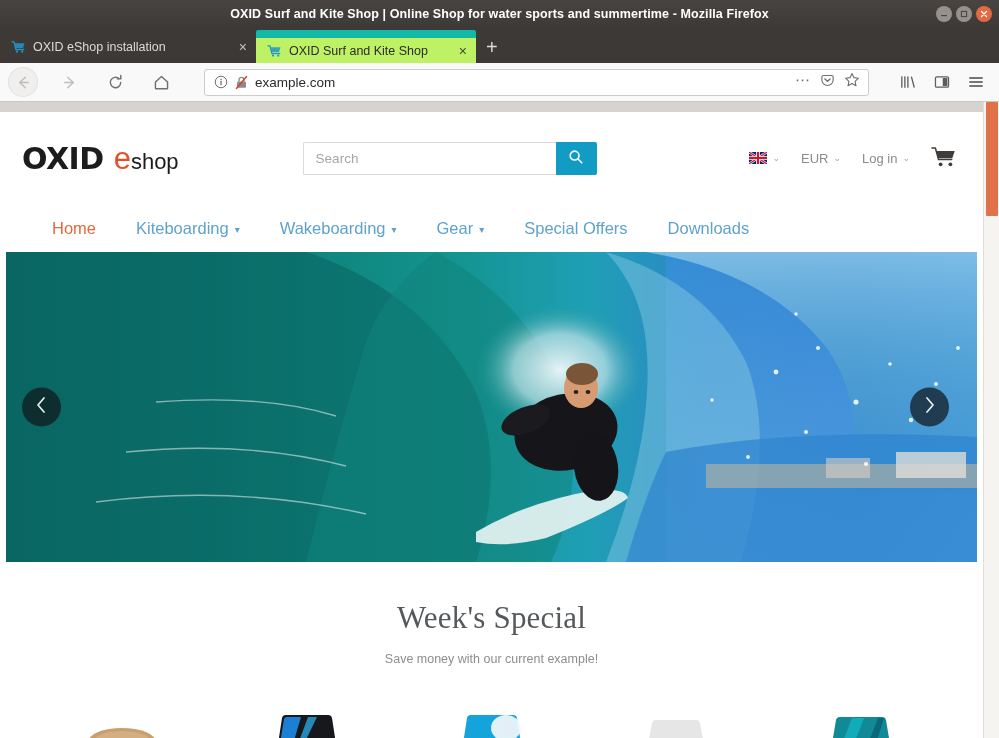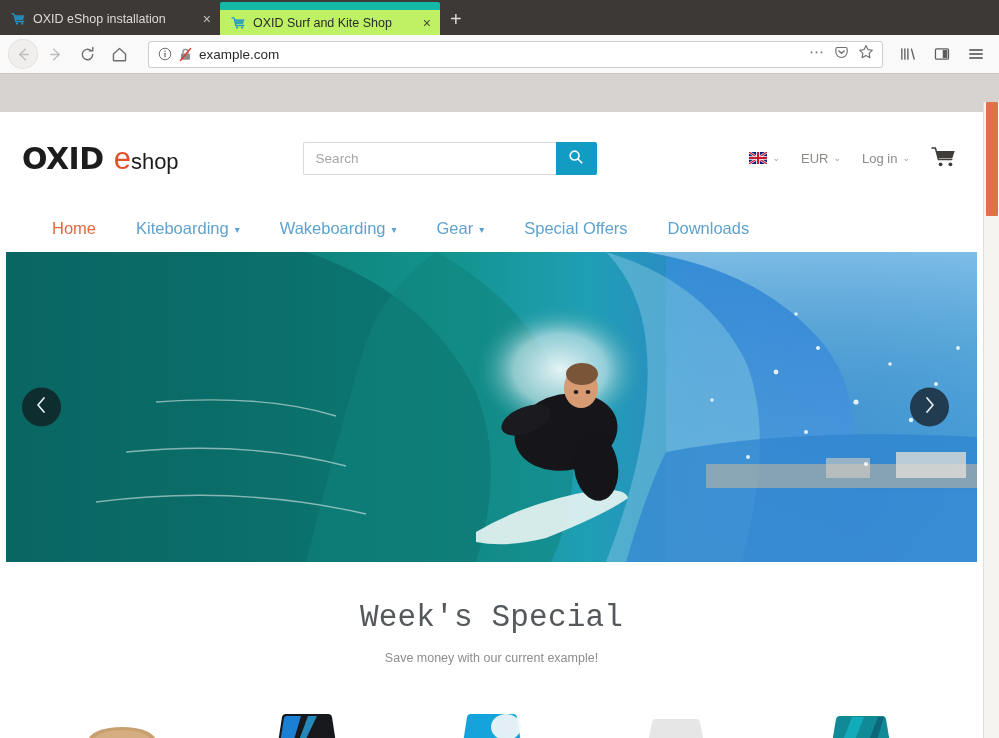--- a/index.html
+++ b/index.html
@@ -41,21 +41,21 @@
   .tabstrip {
     height: 35px; background: #3c3937;
     display: flex; align-items: flex-end; padding-left: 0;
     position: relative;
   }
   .tab {
     height: 33px; display: flex; align-items: center;
     gap: 7px; padding: 0 9px 0 11px;
     font-size: 12.5px; position: relative; min-width: 0;
   }
-  .tab-inactive { color: #dddad7; width: 220px; }
+  .tab-inactive { color: #dddad7; width: 256px; }
   .tab-active {
     width: 220px; background: #bef264; color: #2b2b2b;
     border-top: 8px solid #14b8a6;
     border-radius: 2px 2px 0 0;
     justify-content: flex-end;
   }
   .tab-fav { width: 15px; height: 14px; flex: none; }
   .tab-title {
     flex: 1 1 auto; white-space: nowrap; overflow: hidden;
     -webkit-mask-image: linear-gradient(90deg,#000 85%,transparent 100%);
@@ -64,21 +64,21 @@
   .tab-close { font-size: 14px; flex: none; opacity: .85; line-height: 1; }
   .tab-new {
     color: #dcd9d6; font-size: 20px; font-weight: 300;
     padding: 0 10px; height: 33px; display:flex;
     align-items:center; line-height:1;
   }
 
   
   .navbar {
     height: 39px; background: #f9f9f9;
-    display: flex; align-items: center; gap: 2px; padding: 0 8px;
+    display: flex; align-items: center; gap: 16px; padding: 0 8px;
     border-bottom: 1px solid #c9c6c3;
   }
   .nbtn {
     width: 30px; height: 30px; border-radius: 50%;
     display: flex; align-items: center; justify-content: center;
     color: #6f6f6f; flex: none;
   }
   .nbtn.hovered { background: #f0efee; box-shadow: inset 0 0 0 1px #e4e2e0; }
   .nbtn.dim { color: #bdbdbd; }
 
@@ -180,21 +180,21 @@
     display: flex; align-items: center; justify-content: center;
     color: #e8eff0;
   }
   .hero-arrow.left { left: 16px; }
   .hero-arrow.right { right: 28px; background: rgba(22,32,42,.78); }
 
   
   .special { background: #fff; padding-top: 38px; text-align: center; }
   .special h2 {
     font-size: 31px; font-weight: 300; color: #55595c;
-    letter-spacing: .2px; font-family: Liberation Mono, monospace;
+    letter-spacing: .2px; font-family: Liberation Serif, serif;
   }
   .special p { font-size: 12.5px; color: #8d8d8d; margin-top: 16px; }
 
   .prod-row {
     margin-top: 38px; display: flex; justify-content: center;
     gap: 0px; padding: 0 30px;
   }
   .prod-cell { width: 186px; height: 40px; display: flex;
                align-items: flex-end; justify-content: center; }
 
@@ -206,20 +206,40 @@
   .pagescroll-thumb {
     position: absolute; left: 2px; top: 0px; width: 12px; height: 114px;
     background: #e0724a; border-radius: 1px;
   }
 </style>
 </head>
 <body>
 
 <div class="window">
 
+  <div class="titlebar">
+    <span class="titlebar-text">OXID Surf and Kite Shop | Online Shop for water sports and summertime - Mozilla Firefox</span>
+    <div class="win-controls">
+      <div class="wc wc-min">
+        <svg width="8" height="8" viewBox="0 0 8 8">
+            <rect x="1" y="5" width="6" height="1.2" fill="#4a4744"></rect>
+          </svg>
+      </div>
+      <div class="wc wc-max">
+        <svg width="8" height="8" viewBox="0 0 8 8">
+            <rect x="1.4" y="1.4" width="5.2" height="5.2" fill="none" stroke="#4a4744" stroke-width="1.1"></rect>
+          </svg>
+      </div>
+      <div class="wc wc-close">
+        <svg width="8" height="8" viewBox="0 0 8 8">
+            <path d="M1.5 1.5 L6.5 6.5 M6.5 1.5 L1.5 6.5" stroke="#fff" stroke-width="1.2" stroke-linecap="round"></path>
+          </svg>
+      </div>
+    </div>
+  </div>
 
   <div class="tabstrip">
 
     <div class="tab tab-inactive">
       <span class="tab-fav">
         <svg width="15" height="14" viewBox="0 0 16 15">
           <path d="M1 2 h2.2 l2 8.2 h8.4" fill="none" stroke="#2196c9" stroke-width="1.4" stroke-linecap="round" stroke-linejoin="round"></path>
           <path d="M4 3.6 h10.4 l-1.5 5.1 H5.2 z" fill="#2196c9" opacity=".85"></path>
           <circle cx="6.4" cy="12.4" r="1.2" fill="#2196c9"></circle>
           <circle cx="12" cy="12.4" r="1.2" fill="#2196c9"></circle>

